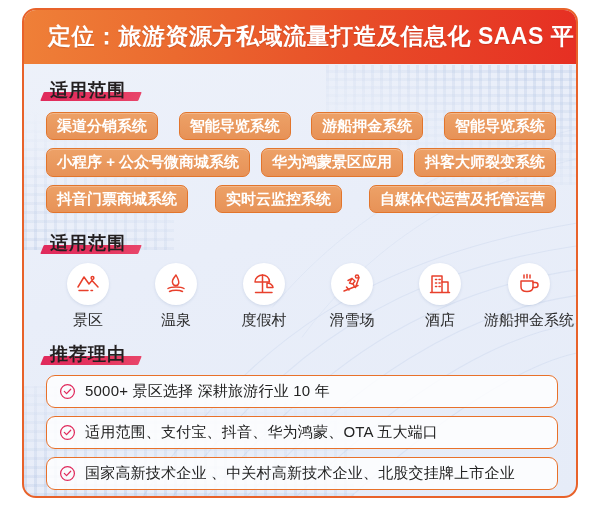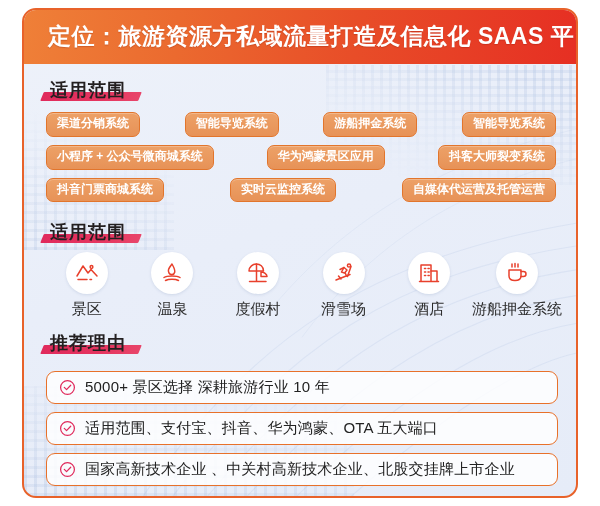--- a/index.html
+++ b/index.html
@@ -91,54 +91,54 @@
   .pill-row {
     display: flex;
     justify-content: space-between;
     margin-bottom: 8px;
     padding-right: 4px;
   }
   .pill {
     border: 1.6px solid #e2752c;
     background: linear-gradient(180deg,#eda167,#e79257);
     color: #ffffff;
-    font-size: 12px;
+    font-size: 15px;
     font-weight: bold;
     border-radius: 7px;
     padding: 4px 10px 5px 10px;
     white-space: nowrap;
     line-height: 1.15;
     box-shadow: inset 0 1px 0 rgba(255,255,255,.25);
   }
 
   
   #icon-row {
     display: flex;
-    margin: 8px 14px 0 20px;
+    margin: 8px 2px 0 20px;
   }
   .icon-item {
     flex: 1 1 0;
     display: flex; flex-direction: column; align-items: center;
   }
   .icon-circle {
     width: 42px; height: 42px; border-radius: 50%;
     background: #ffffff;
     display: flex; align-items: center; justify-content: center;
     box-shadow: 0 1px 3px rgba(90,115,160,.18);
   }
   .icon-label {
     margin-top: 6px;
     font-size: 15px;
     color: #2b2b2b;
     font-weight: 500;
     white-space: nowrap;
   }
 
   
-  .reason-wrap { margin: 16px 18px 0 22px; }
+  .reason-wrap { margin: 9px 18px 0 22px; }
   .reason {
     display: flex; align-items: center;
     border: 1.6px solid #e8712a;
     border-radius: 9px;
     background: rgba(255,255,255,.82);
     padding: 6px 12px;
     margin-bottom: 8px;
   }
   .reason .ck { flex: 0 0 auto; margin-right: 9px; display: flex; }
   .reason .rtxt {

